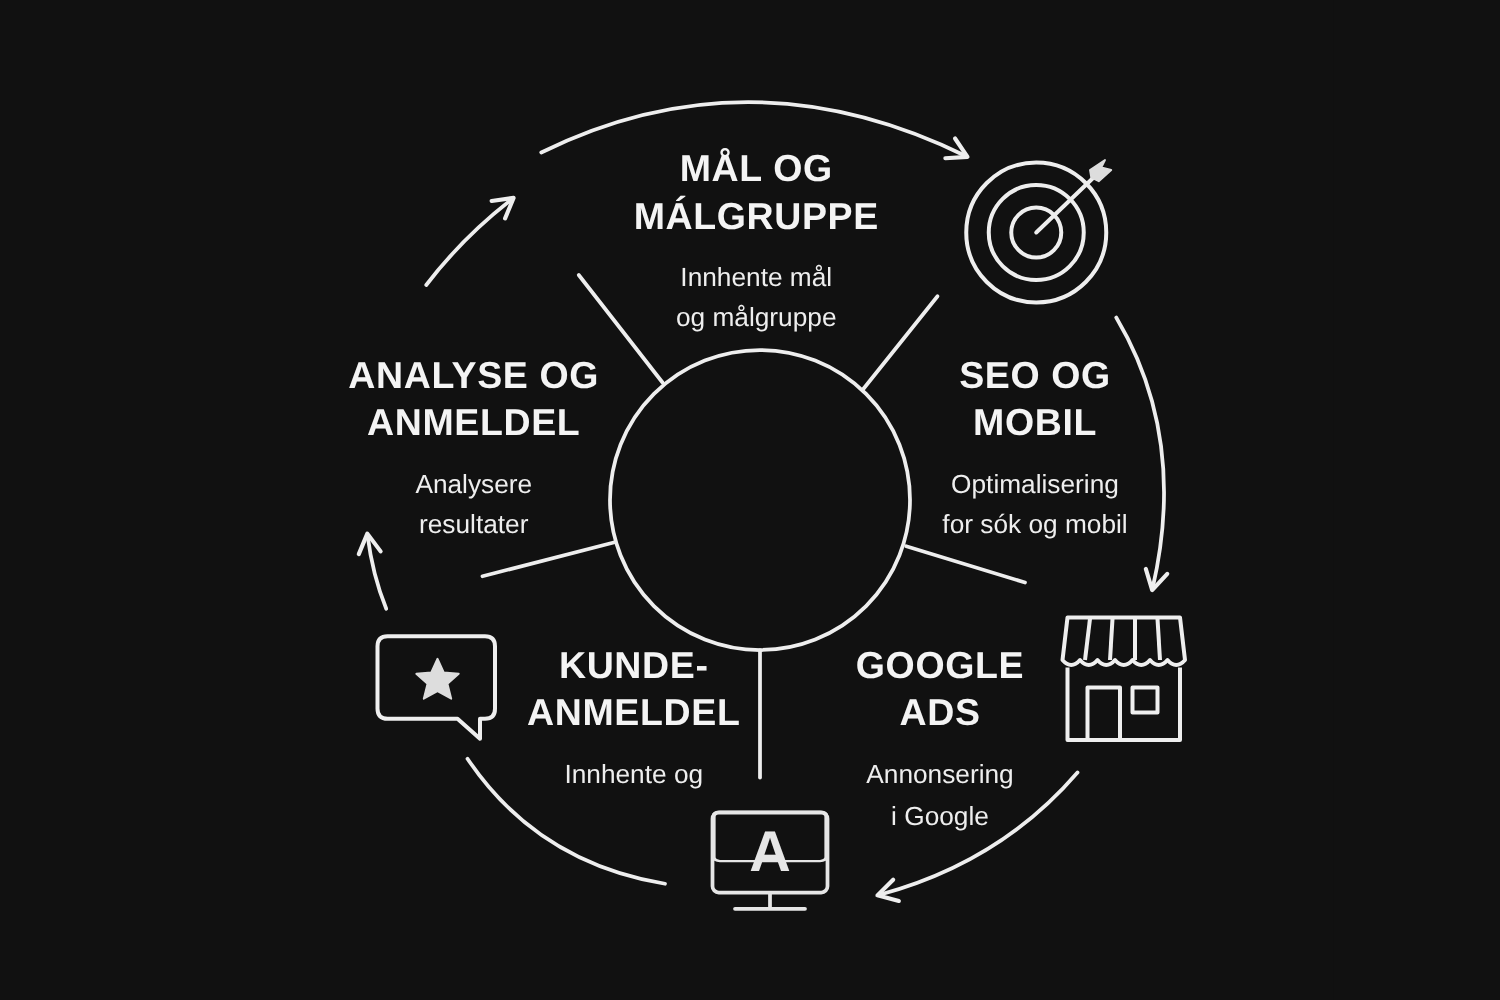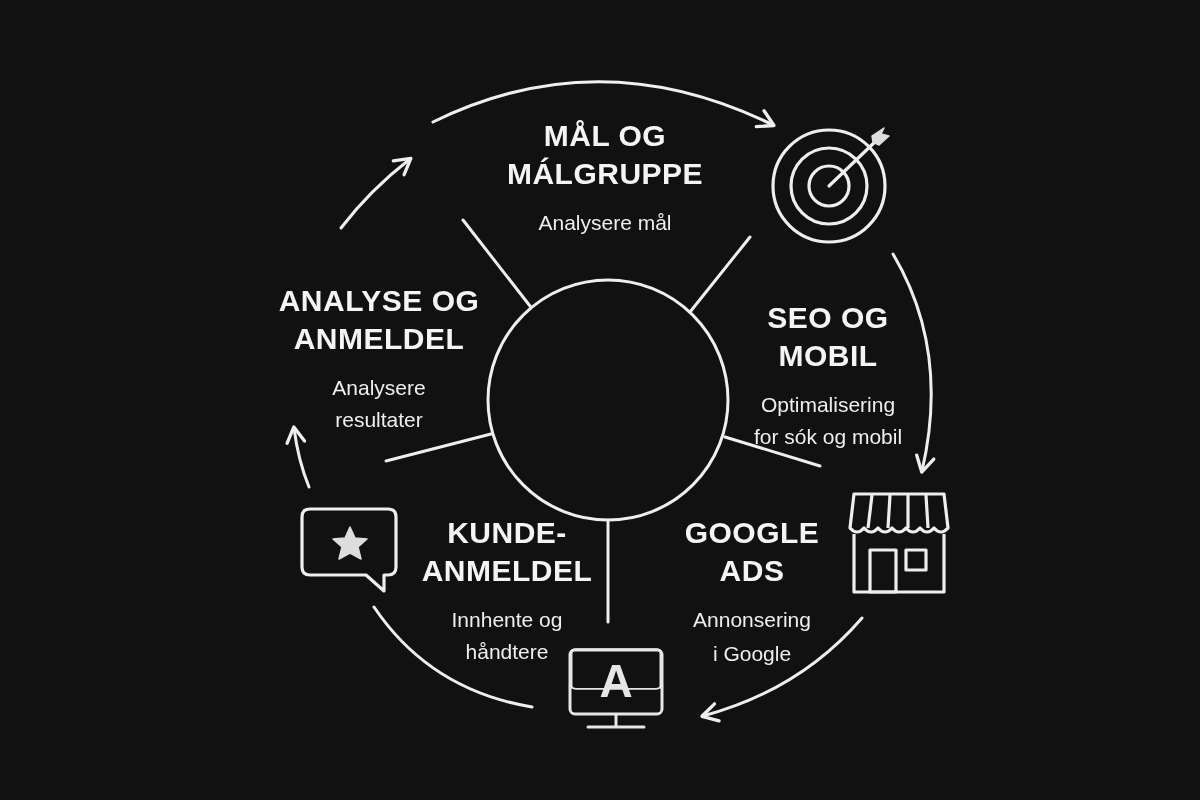--- a/index.html
+++ b/index.html
@@ -81,42 +81,42 @@
       <path d="M862,618 Q800,690 703,716" marker-end="url(#arrowheadBig)"></path>
       <path d="M532,707 Q430,690 374,607"></path>
       <path d="M309,487 Q298,460 294,428" marker-end="url(#arrowheadBig)"></path>
       <path d="M341,228 Q370,190 410,159" marker-end="url(#arrowheadBig)"></path>
     </g>
   </svg>
 
   <div class="step" style="left:605px; top:117px;">
     <span class="title">MÅL OG</span>
     <span class="title">MÁLGRUPPE</span>
-    <span class="desc">Analysere mål</span>
+    <span class="desc">Innhente mål</span>
+    <span class="desc" style="margin-top:0">og målgruppe</span>
   </div>
 
-  <div class="step" style="left:828px; top:282px;margin-top:17px;">
+  <div class="step" style="left:828px; top:282px;">
     <span class="title">SEO OG</span>
     <span class="title">MOBIL</span>
     <span class="desc">Optimalisering</span>
     <span class="desc" style="margin-top:0">for sók og mobil</span>
   </div>
 
   <div class="step" style="left:752px; top:514px;">
     <span class="title">GOOGLE</span>
     <span class="title">ADS</span>
     <span class="desc">Annonsering</span>
     <span class="desc" style="margin-top:2px">i Google</span>
   </div>
 
   <div class="step" style="left:507px; top:514px;">
     <span class="title">KUNDE-</span>
     <span class="title">ANMELDEL</span>
     <span class="desc">Innhente og</span>
-    <span class="desc" style="margin-top:0">håndtere</span>
   </div>
 
   <div class="step" style="left:379px; top:282px;">
     <span class="title">ANALYSE OG</span>
     <span class="title">ANMELDEL</span>
     <span class="desc">Analysere</span>
     <span class="desc" style="margin-top:0">resultater</span>
   </div>
 
   <div class="icon" style="left:768px; top:122px;">

